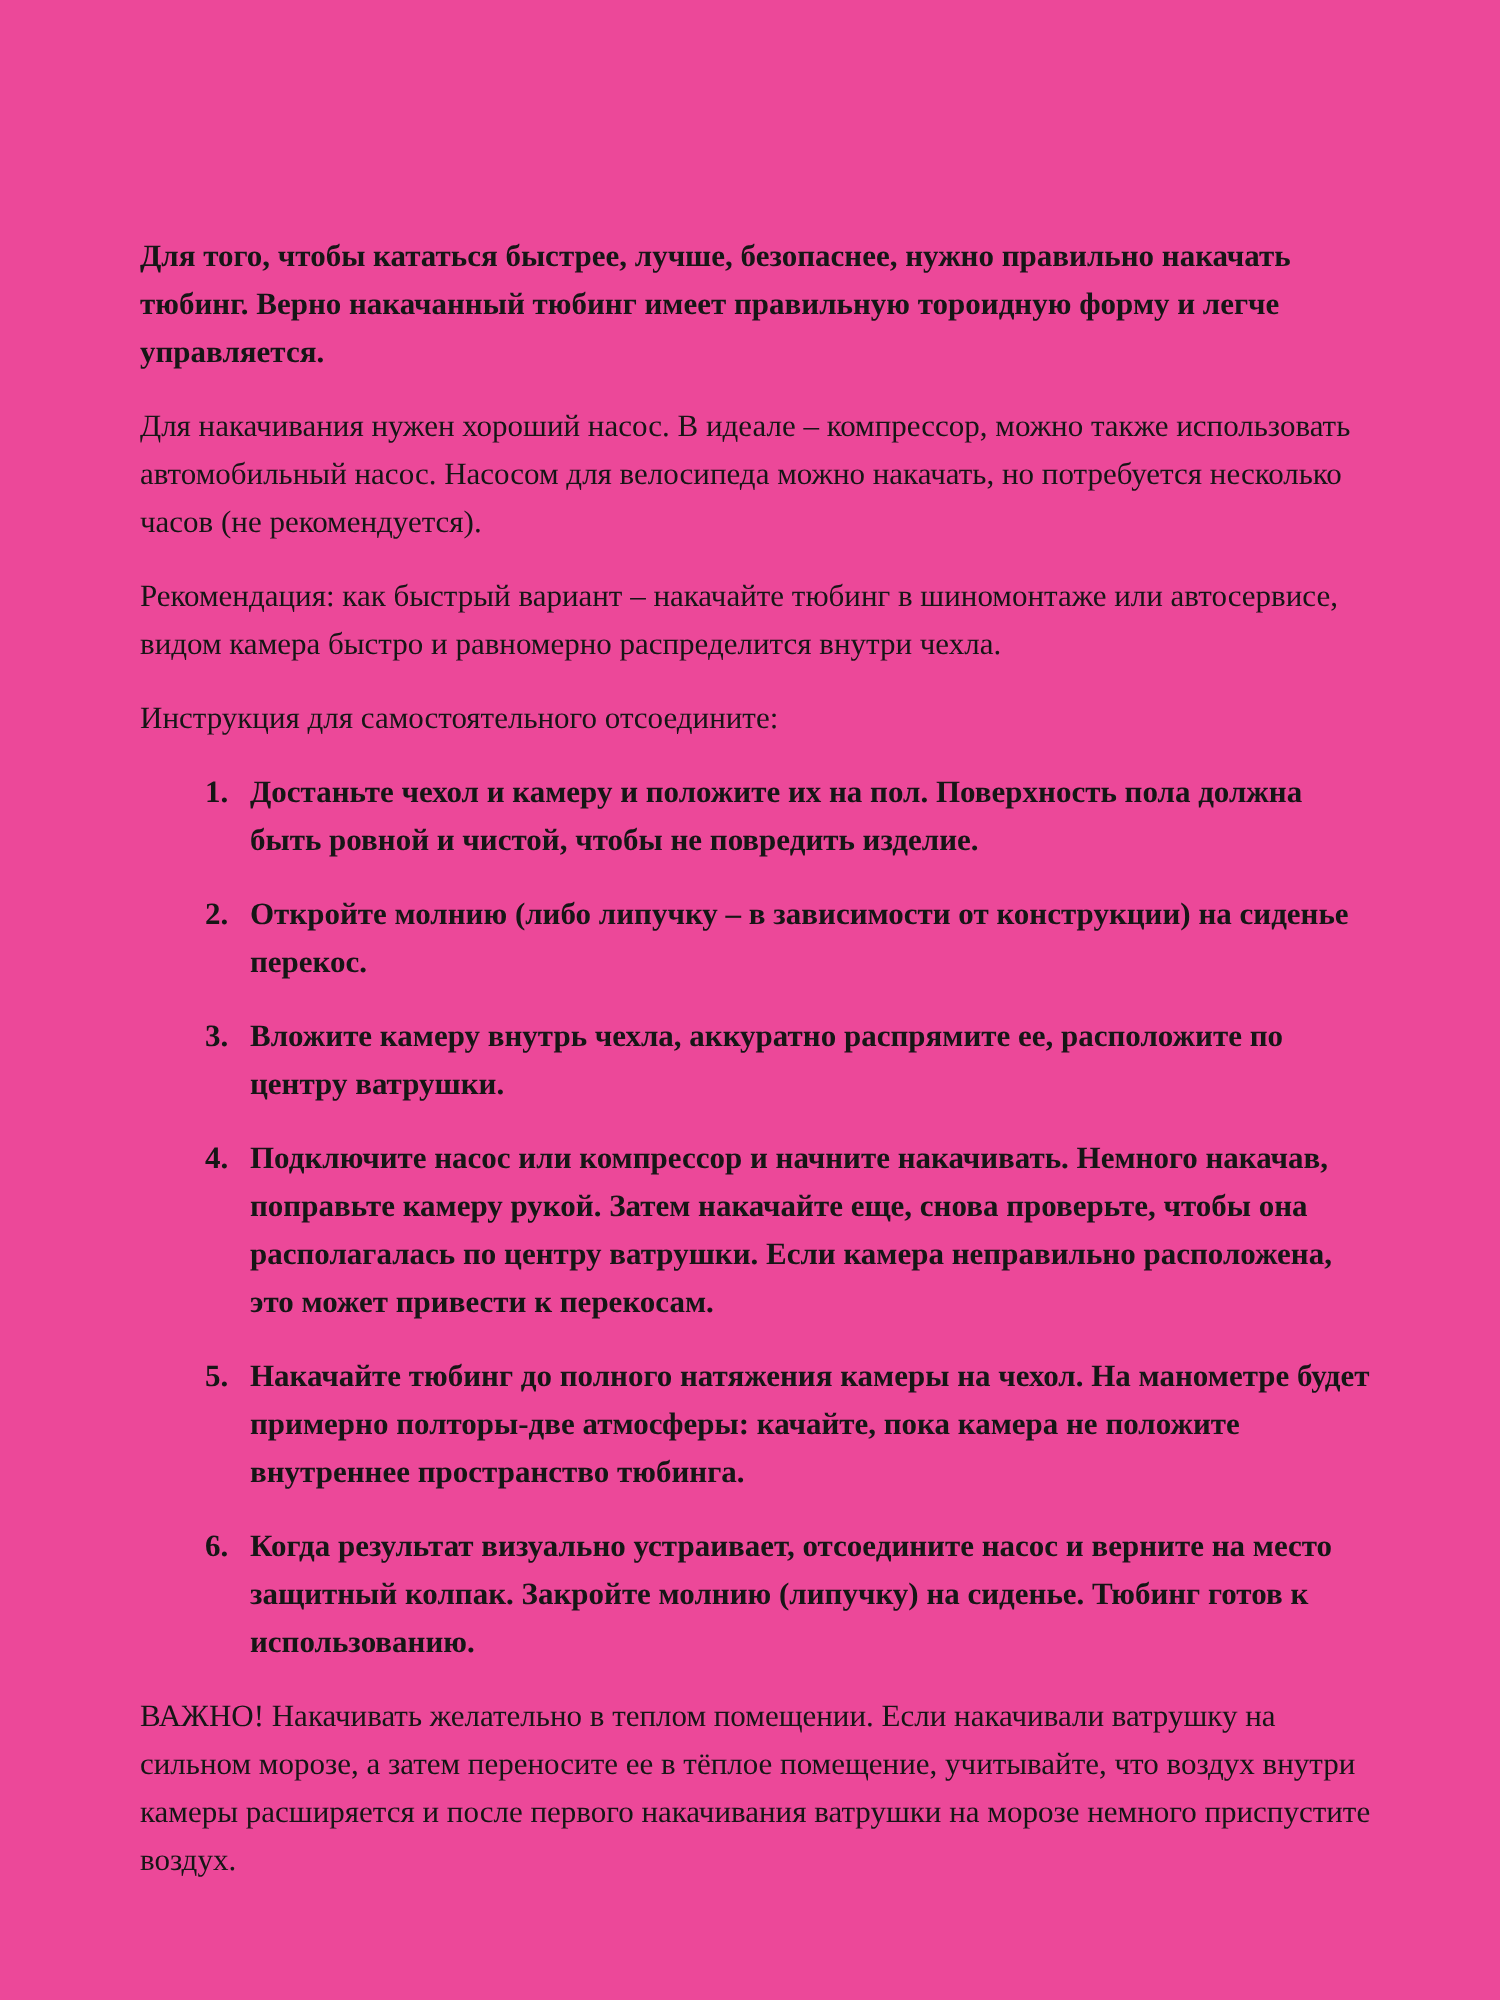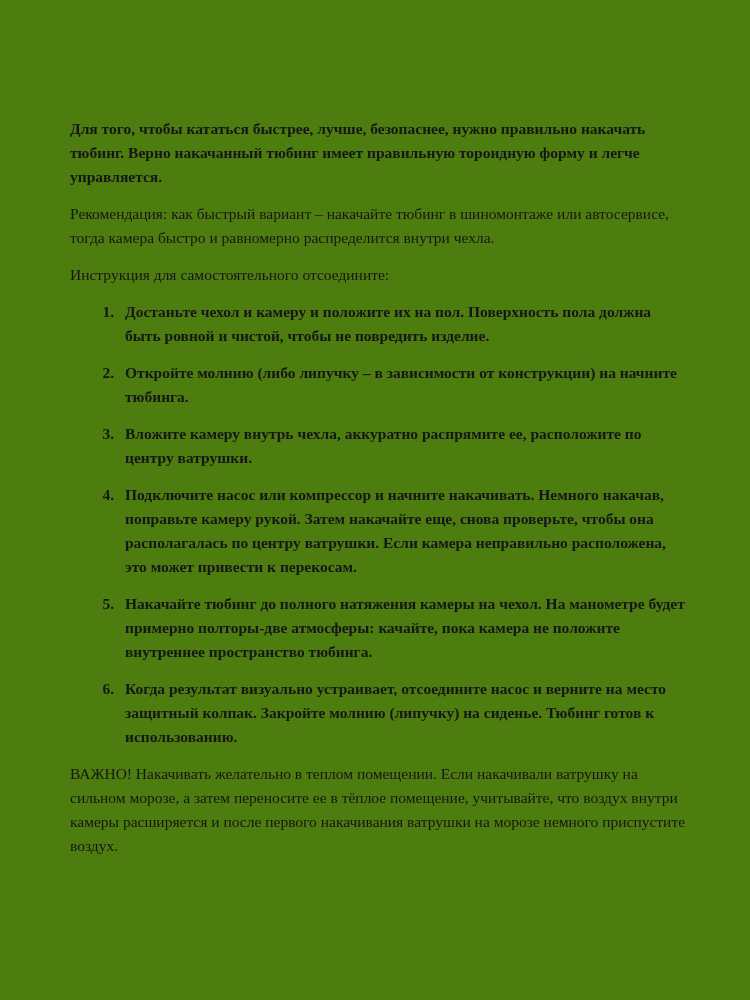--- a/index.html
+++ b/index.html
@@ -12,21 +12,21 @@
     height: 1000px;
     overflow: hidden;
     font-family: "Liberation Serif", "DejaVu Serif", serif;
     color: #161616;
   }
   .page {
     box-sizing: border-box;
     width: 750px;
     height: 1000px;
     padding: 117px 64px 40px 70px;
-    background: #4d7c0f;
+    background: #ec4899;
   }
   .doc-text {
     font-size: 15.5px;
     line-height: 24px;
     text-align: left;
   }
   .doc-text p {
     margin: 0 0 13px 0;
   }
   p.lead {
@@ -50,28 +50,29 @@
   }
 </style>
 </head>
 <body>
 
 <div class="page">
   <div class="doc-text">
 
     <p class="lead">Для того, чтобы кататься быстрее, лучше, безопаснее, нужно правильно накачать тюбинг. Верно накачанный тюбинг имеет правильную тороидную форму и легче управляется.</p>
 
+    <p>Для накачивания нужен хороший насос. В идеале – компрессор, можно также использовать автомобильный насос. Насосом для велосипеда можно накачать, но потребуется несколько часов (не рекомендуется).</p>
 
-    <p>Рекомендация: как быстрый вариант – накачайте тюбинг в шиномонтаже или автосервисе, тогда камера быстро и равномерно распределится внутри чехла.</p>
+    <p>Рекомендация: как быстрый вариант – накачайте тюбинг в шиномонтаже или автосервисе, видом камера быстро и равномерно распределится внутри чехла.</p>
 
     <p class="list-heading">Инструкция для самостоятельного отсоедините:</p>
 
     <ol class="steps">
       <li>Достаньте чехол и камеру и положите их на пол. Поверхность пола должна быть ровной и чистой, чтобы не повредить изделие.</li>
-      <li>Откройте молнию (либо липучку – в зависимости от конструкции) на начните тюбинга.</li>
+      <li>Откройте молнию (либо липучку – в зависимости от конструкции) на сиденье перекос.</li>
       <li>Вложите камеру внутрь чехла, аккуратно распрямите ее, расположите по центру ватрушки.</li>
       <li>Подключите насос или компрессор и начните накачивать. Немного накачав, поправьте камеру рукой. Затем накачайте еще, снова проверьте, чтобы она располагалась по центру ватрушки. Если камера неправильно расположена, это может привести к перекосам.</li>
       <li>Накачайте тюбинг до полного натяжения камеры на чехол. На манометре будет примерно полторы-две атмосферы: качайте, пока камера не положите внутреннее пространство тюбинга.</li>
       <li>Когда результат визуально устраивает, отсоедините насос и верните на место защитный колпак. Закройте молнию (липучку) на сиденье. Тюбинг готов к использованию.</li>
     </ol>
 
 
     <p>ВАЖНО! Накачивать желательно в теплом помещении. Если накачивали ватрушку на сильном морозе, а затем переносите ее в тёплое помещение, учитывайте, что воздух внутри камеры расширяется и после первого накачивания ватрушки на морозе немного приспустите воздух.</p>
 
   </div>

